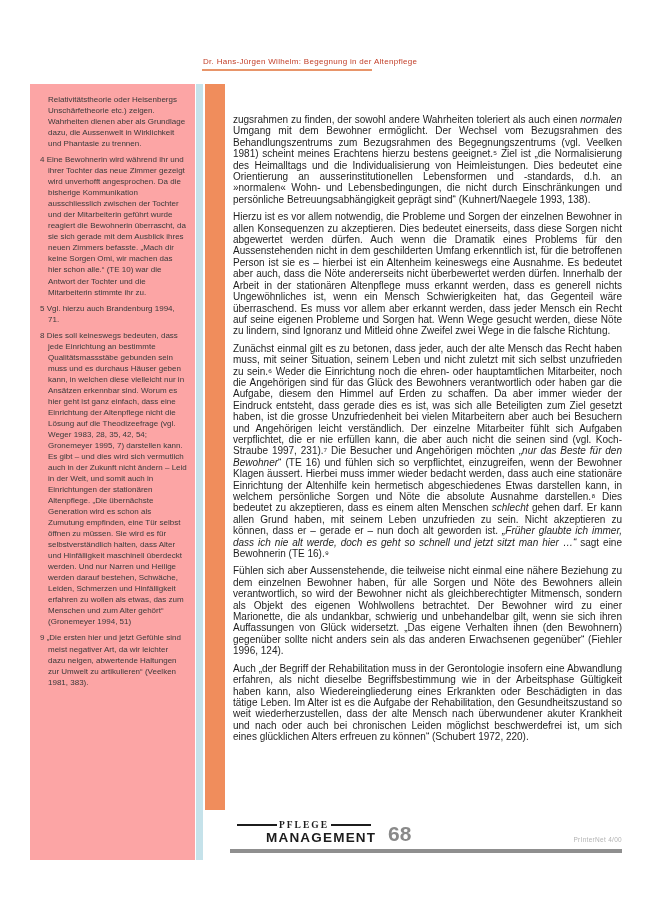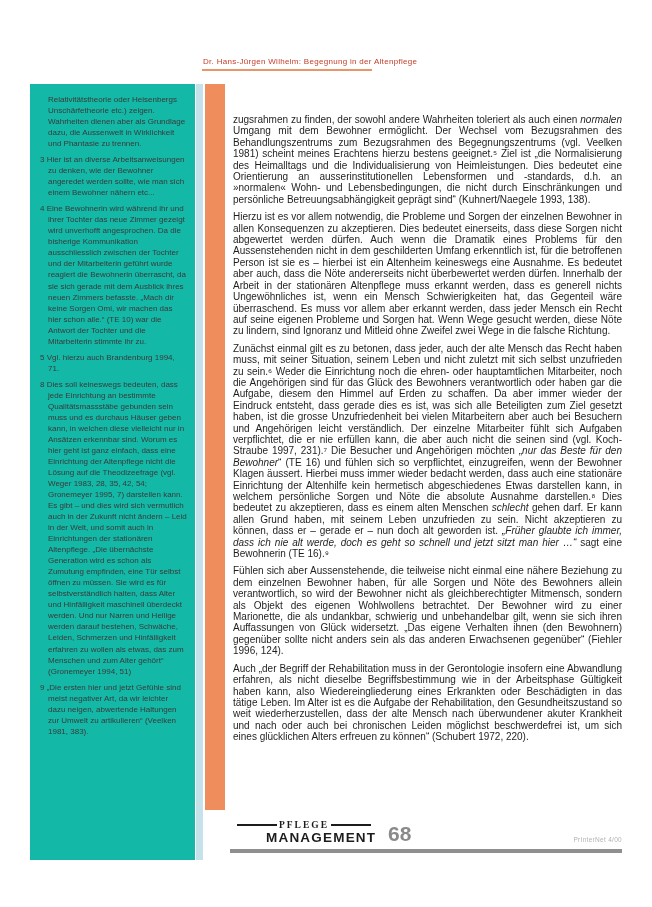--- a/index.html
+++ b/index.html
@@ -3,21 +3,21 @@
 <meta charset="utf-8">
 <style>
   html,body{margin:0;padding:0;background:#fff;}
   .page{position:relative;width:652px;height:905px;background:#ffffff;overflow:hidden;
         font-family:"Liberation Sans",sans-serif;}
   
   .header-title{position:absolute;left:203px;top:57px;font-size:8px;letter-spacing:.3px;
         color:#c2402a;white-space:nowrap;}
   .header-underline{position:absolute;left:202px;top:69px;width:170px;height:2px;background:#e8956a;}
   
-  .sidebar{position:absolute;left:30px;top:84px;width:165px;height:776px;background:#14b8a6;
+  .sidebar{position:absolute;left:30px;top:84px;width:165px;height:776px;background:#fca5a5;
         box-sizing:border-box;padding:10px 8px 0 10px;}
   .note{font-size:8px;line-height:1.38;color:#3a3a3a;margin:0 0 5px 0;
         padding-left:8px;text-indent:-8px;}
   .note.cont{text-indent:0;}
   .note .num{color:#3a3a3a;}
   
   .blue-strip{position:absolute;left:196px;top:84px;width:7px;height:776px;background:#c5e2ea;}
   .orange-bar{position:absolute;left:205px;top:84px;width:20px;height:726px;background:#f08d5c;}
   
   .main{position:absolute;left:233px;top:82px;width:389px;margin-top:32px;}
@@ -39,21 +39,20 @@
 <body>
 
 <div class="page">
 
   <div class="header-title">Dr. Hans-Jürgen Wilhelm: Begegnung in der Altenpflege</div>
   <div class="header-underline"></div>
 
   <div class="sidebar">
     <div>
         <div class="note cont">Relativitätstheorie oder Heisenbergs Unschärfetheorie etc.) zeigen. Wahrheiten dienen aber als Grundlage dazu, die Aussenwelt in Wirklichkeit und Phantasie zu trennen.</div>
-        <div class="note"><span class="num">3 </span>Hier ist an diverse Arbeitsanweisungen zu denken, wie der Bewohner angeredet werden sollte, wie man sich einem Bewohner nähern etc...</div>
         <div class="note"><span class="num">4 </span>Eine Bewohnerin wird während ihr und ihrer Tochter das neue Zimmer gezeigt wird unverhofft angesprochen. Da die bisherige Kommunikation ausschliesslich zwischen der Tochter und der Mitarbeiterin geführt wurde reagiert die Bewohnerin überrascht, da sie sich gerade mit dem Ausblick ihres neuen Zimmers befasste. „Mach dir keine Sorgen Omi, wir machen das hier schon alle.“ (TE 10) war die Antwort der Tochter und die Mitarbeiterin stimmte ihr zu.</div>
         <div class="note"><span class="num">5 </span>Vgl. hierzu auch Brandenburg 1994, 71.</div>
         <div class="note"><span class="num">8 </span>Dies soll keineswegs bedeuten, dass jede Einrichtung an bestimmte Qualitätsmassstäbe gebunden sein muss und es durchaus Häuser geben kann, in welchen diese vielleicht nur in Ansätzen erkennbar sind. Worum es hier geht ist ganz einfach, dass eine Einrichtung der Altenpflege nicht die Lösung auf die Theodizeefrage (vgl. Weger 1983, 28, 35, 42, 54; Gronemeyer 1995, 7) darstellen kann. Es gibt – und dies wird sich vermutlich auch in der Zukunft nicht ändern – Leid in der Welt, und somit auch in Einrichtungen der stationären Altenpflege. „Die übernächste Generation wird es schon als Zumutung empfinden, eine Tür selbst öffnen zu müssen. Sie wird es für selbstverständlich halten, dass Alter und Hinfälligkeit maschinell überdeckt werden. Und nur Narren und Heilige werden darauf bestehen, Schwäche, Leiden, Schmerzen und Hinfälligkeit erfahren zu wollen als etwas, das zum Menschen und zum Alter gehört“ (Gronemeyer 1994, 51)</div>
         <div class="note"><span class="num">9 </span>„Die ersten hier und jetzt Gefühle sind meist negativer Art, da wir leichter dazu neigen, abwertende Haltungen zur Umwelt zu artikulieren“ (Veelken 1981, 383).</div>
       </div>
   </div>
 
   <div class="blue-strip"></div>
   <div class="orange-bar"></div>
 

